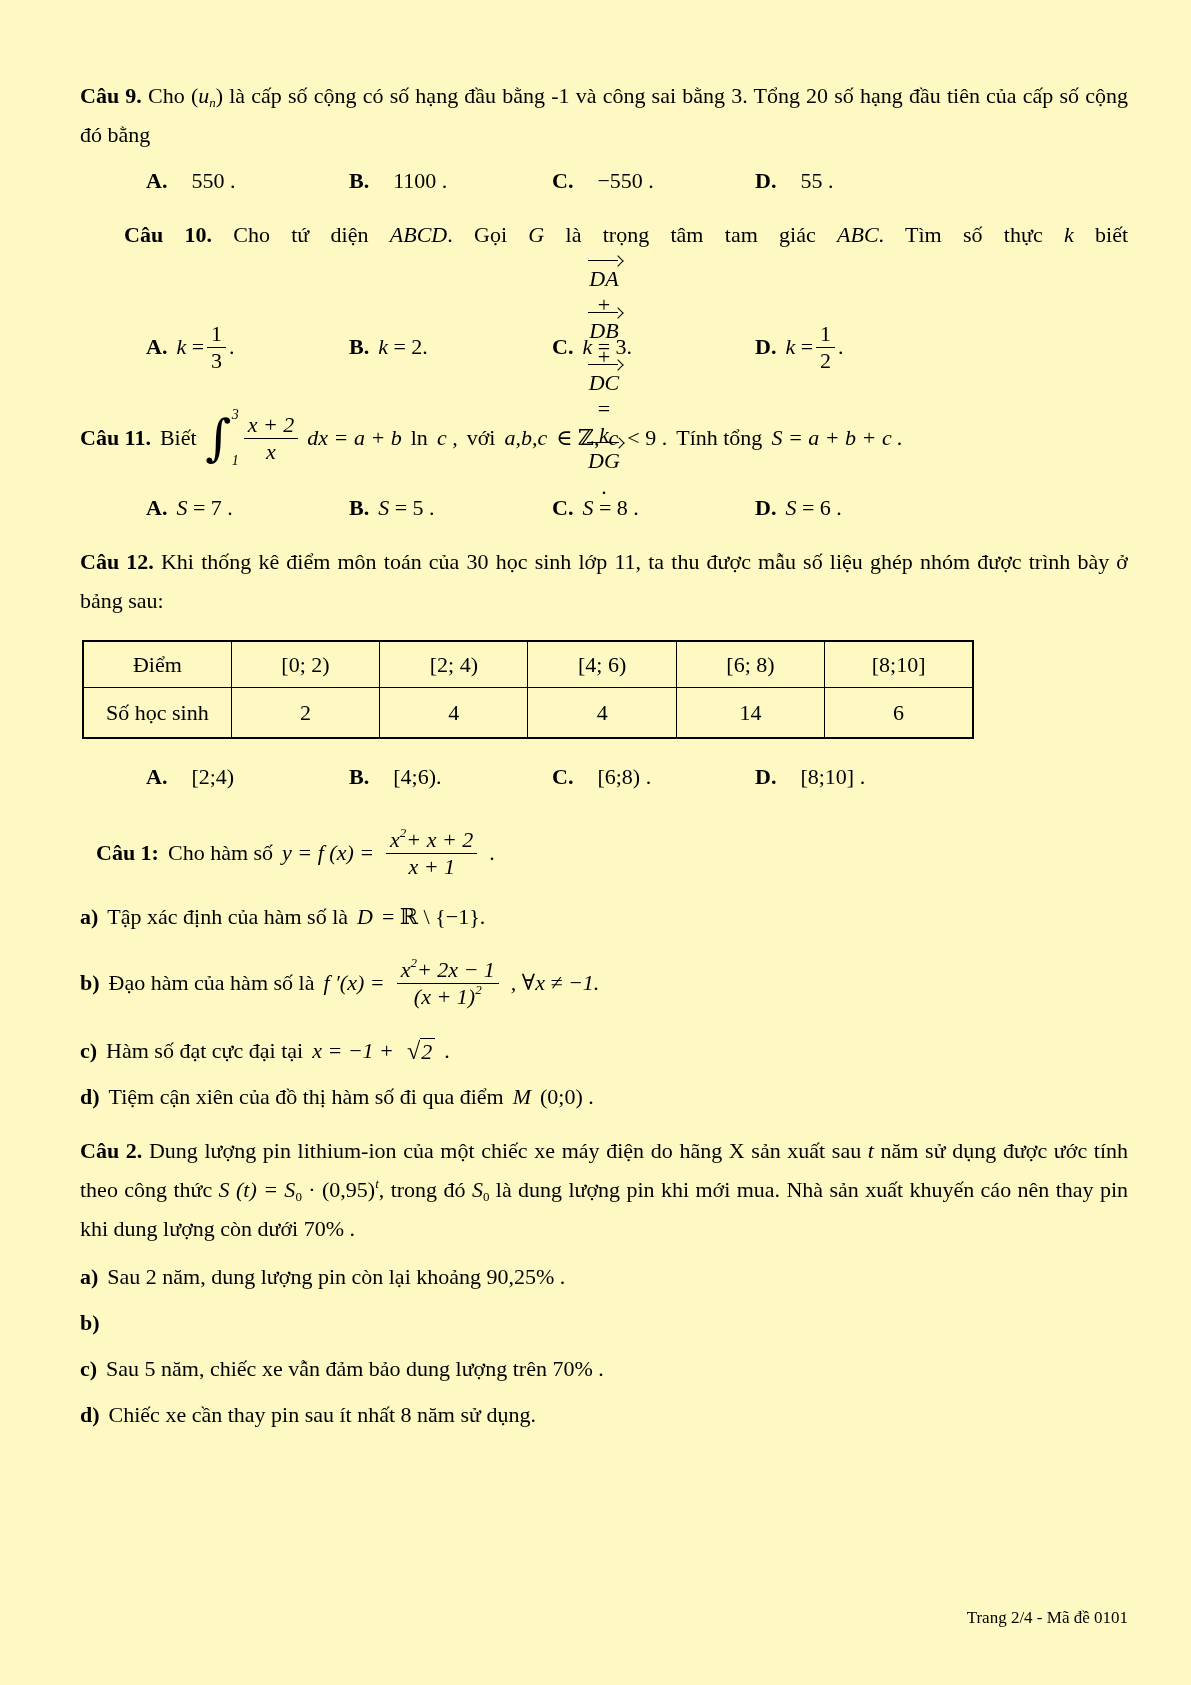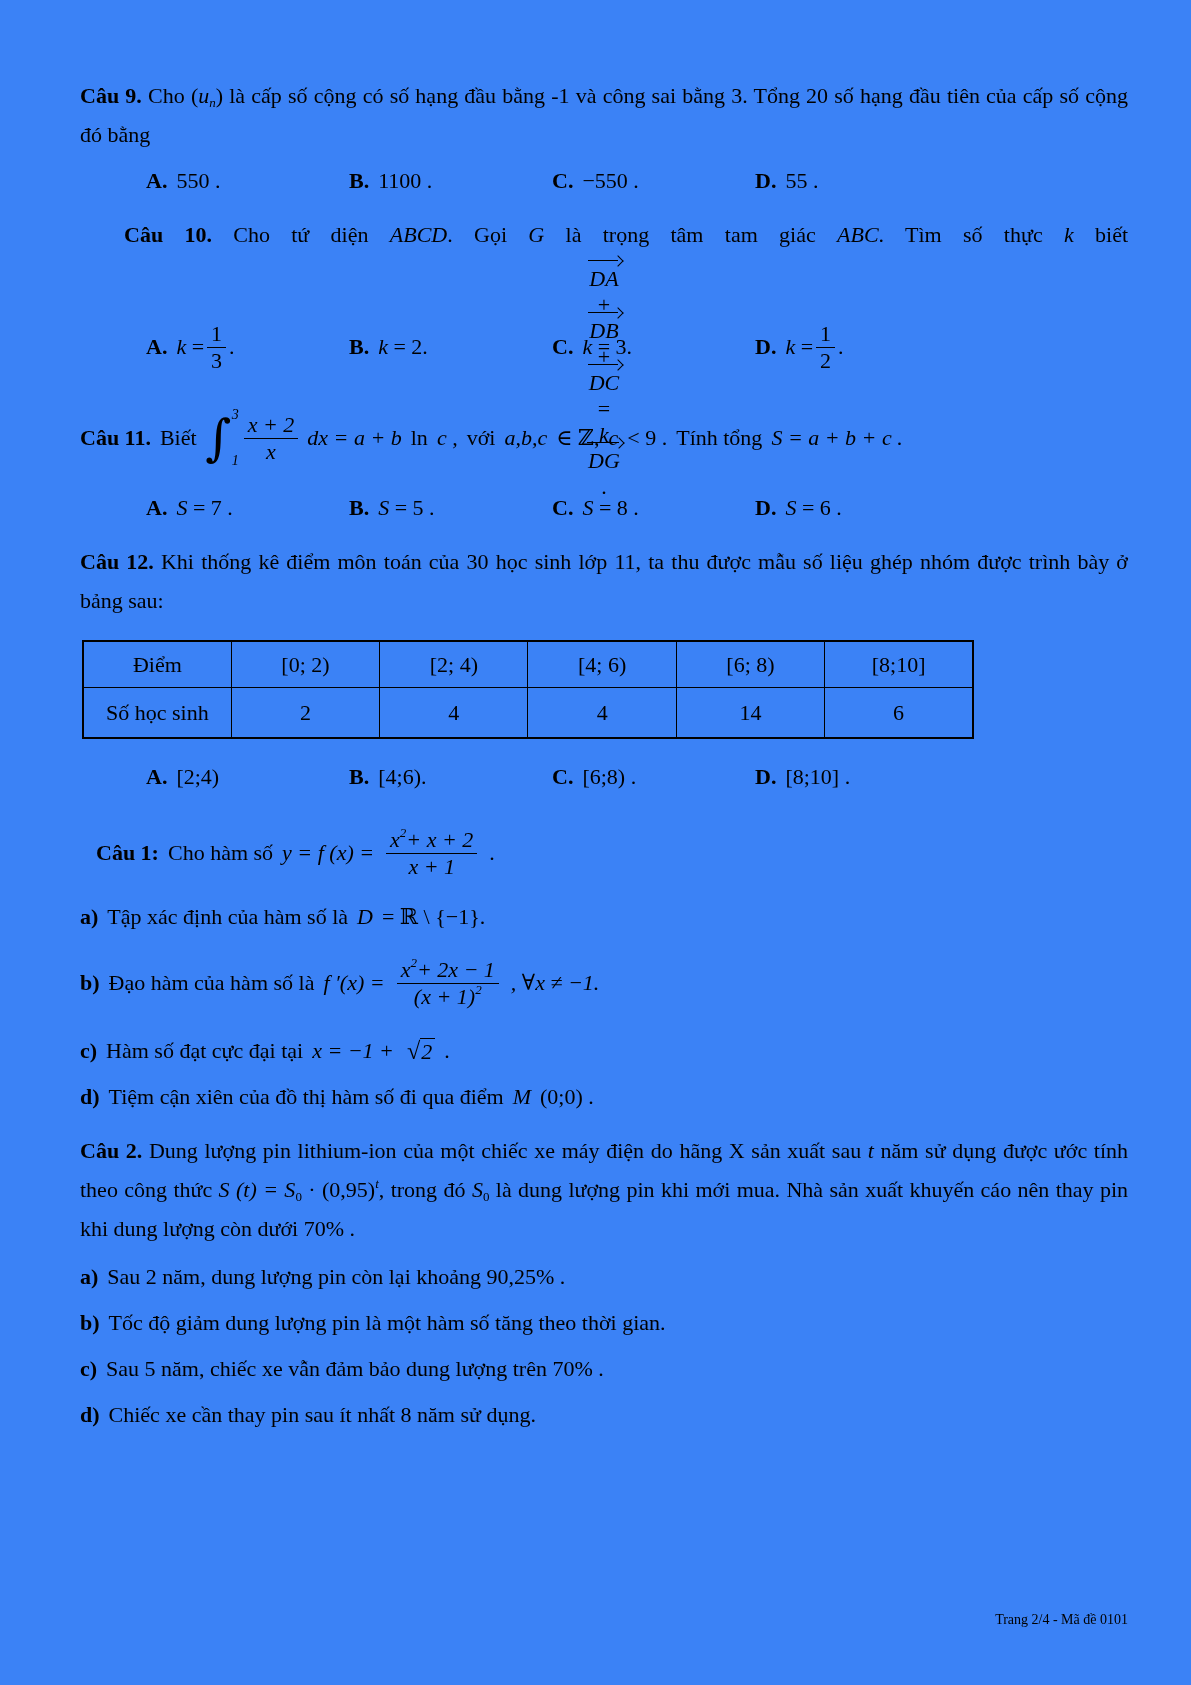--- a/index.html
+++ b/index.html
@@ -1,18 +1,18 @@
 <!DOCTYPE html>
 <html><head>
 <meta charset="utf-8">
 <style>
   html,body { margin:0; padding:0; background:#888; }
   .page {
     position:relative; width:1191px; height:1685px; margin:0 auto;
-    background:#3b82f6; color:#000;
+    background:#fef9c3; color:#000;
     font-family:"Liberation Serif","DejaVu Serif",serif;
     font-size:22px;
   }
   .content { position:absolute; left:80px; top:76px; width:1048px; }
 
   p.stem { margin:0; text-align:justify; line-height:39px; }
   p.stem.fill { text-align-last:justify;margin-left:44px; }
   .b { font-weight:bold; }
   .mi { font-style:italic; }
   .bi { font-weight:bold; font-style:italic; }
@@ -20,21 +20,21 @@
 
   sup.s, sub.s { font-size:13px; line-height:0; position:relative; }
   sup.s { top:-1px; vertical-align:super; }
   sub.s { top:4px; vertical-align:baseline; }
 
   
   .opts { display:flex; align-items:center; padding-left:66px; margin:5px 0 10px 0; min-height:44px; }
   .opt { width:203px; display:flex; align-items:center; }
   .opt:last-child { width:auto; }
   .opt .k { font-weight:bold; margin-right:9px; }
-  .opt .v { white-space:nowrap; }
+  .opt .v { white-space:nowrap;margin-left:15px; }
 
   
   .frac { display:inline-flex; flex-direction:column; text-align:center;
           vertical-align:middle; line-height:26px; margin:0 3px; }
   .frac .num { border-bottom:1.5px solid #000; padding:0 4px; }
   .frac .den { padding:0 4px; }
 
   
   .vec { font-style:italic; position:relative; display:inline-block; padding:0 3px; }
   .vec::before { content:""; position:absolute; left:2px; right:4px; top:-6px;
@@ -56,21 +56,21 @@
 
   .frow { display:flex; align-items:center; column-gap:9px; }
 
   
   table.stat { border-collapse:collapse; table-layout:fixed; width:892px;
                margin:20px 16px 16px 2px; border:2px solid #000; }
   table.stat td { border:1.3px solid #000; text-align:center; }
   table.stat tr:first-child td { height:43px; }
   table.stat tr:last-child td { height:47px; }
 
-  .footer { position:absolute; right:63px; bottom:57px; font-size:14px; }
+  .footer { position:absolute; right:63px; bottom:57px; font-size:17px; }
 
   .q { margin-bottom:12px; }
 </style>
 </head>
 <body>
 
 <div class="page">
   <div class="content">
 
     <div class="q">
@@ -264,21 +264,20 @@
         <span>· (0,95)</span><sup class="s mi">t</sup><span>,</span>
         <span>trong đó</span>
         <span class="mi">S</span><sub class="s">0</sub>
         <span>là dung lượng pin khi mới mua. Nhà sản xuất khuyến cáo nên thay pin khi dung lượng còn dưới 70% .</span></p>
       <div class="frow" style="height:46px; margin-top:6px;">
         <span class="b">a)</span>
         <span>Sau 2 năm, dung lượng pin còn lại khoảng 90,25% .</span>
       </div>
       <div class="frow" style="height:46px;">
         <span class="b">b)</span>
-        <span>Tốc độ giảm dung lượng pin là một hàm số tăng theo thời gian.</span>
       </div>
       <div class="frow" style="height:46px;">
         <span class="b">c)</span>
         <span>Sau 5 năm, chiếc xe vẫn đảm bảo dung lượng trên 70% .</span>
       </div>
       <div class="frow" style="height:46px;">
         <span class="b">d)</span>
         <span>Chiếc xe cần thay pin sau ít nhất 8 năm sử dụng.</span>
       </div>
     </div>

